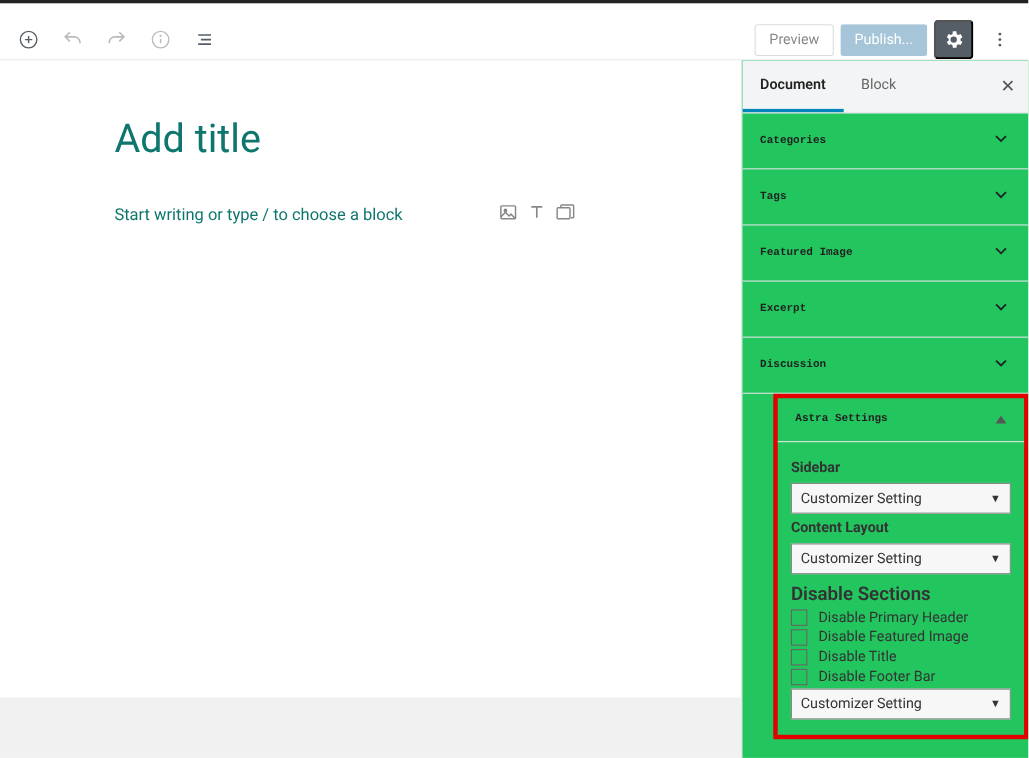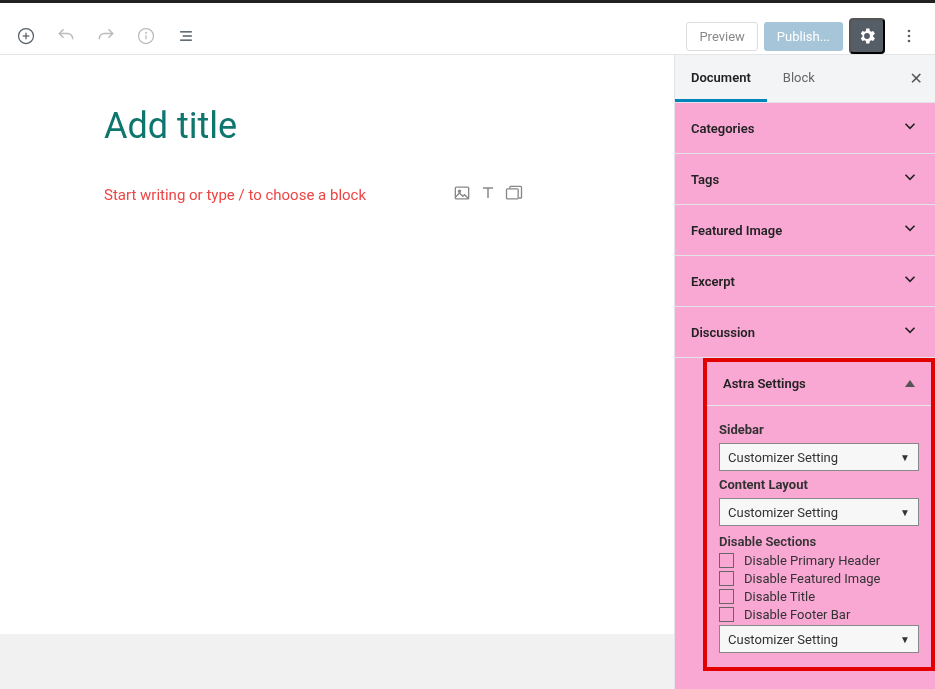--- a/index.html
+++ b/index.html
@@ -17,40 +17,40 @@
 .btn-preview { color: #888; border: 1px solid #ddd; background: #fff; }
 .btn-publish { background: #a6c5d8; color: #fff; }
 .btn-settings { background: #555d66; color: #fff; width: 36px; height: 36px; display: flex; align-items: center; justify-content: center; border-radius: 4px; }
 .btn-settings svg { width: 20px; height: 20px; }
 
 .layout { display: flex; height: calc(100% - 55px); }
 .editor { flex: 1; padding: 50px 50px 0 104px; background: #fff; position: relative; }
 .editor-bottom-strip { position: absolute; bottom: 0; left: 0; right: 0; height: 55px; background: #f1f1f1; }
 .title-input { font-size: 36px; font-weight: 400; color: #0f766e; margin-bottom: 36px; }
 .body-row { display: flex; justify-content: space-between; align-items: center; padding-right: 100px; }
-.body-placeholder { color: #ef4444; font-size: 15px; }
+.body-placeholder { color: #0f766e; font-size: 15px; }
 .body-tools { display: flex; gap: 6px; color: #888; }
 .body-tools svg { width: 20px; height: 20px; }
 
-.sidebar { width: 261px; border-left: 1px solid #e2e4e7; background: #f9a8d4; display: flex; flex-direction: column; overflow: hidden; }
+.sidebar { width: 261px; border-left: 1px solid #e2e4e7; background: #22c55e; display: flex; flex-direction: column; overflow: hidden; }
 .tabs { display: flex; align-items: center; background: #f3f4f5; border-bottom: 1px solid #e2e4e7; height: 48px; position: relative; }
 .tab { padding: 0 16px; font-size: 13px; height: 100%; display: flex; align-items: center; color: #666; cursor: pointer; border-bottom: 3px solid transparent; }
 .tab.active { color: #222; font-weight: 600; border-bottom: 3px solid #0085ba; }
 .tab-close { position: absolute; right: 12px; color: #555; font-size: 16px; cursor: pointer; }
 
 .panel-section { border-bottom: 1px solid #e2e4e7; padding: 14px 16px; display: flex; justify-content: space-between; align-items: center; cursor: pointer; }
-.panel-section-title { font-size: 13px; font-weight: 600; color: #222; }
+.panel-section-title { font-size: 10px; font-weight: 600; color: #222; font-family: Liberation Mono, monospace; }
 .chevron { color: #222; }
 .chevron svg { width: 18px; height: 18px; }
 
 .astra-box { border: 4px solid #e20000; border-top-width: 4px; margin-left: 28px; }
 .astra-header { padding: 14px 16px; display: flex; justify-content: space-between; align-items: center; border-bottom: 1px solid #e6e6e6; }
 .astra-body { padding: 10px 12px 14px 12px; }
 .field-label { font-size: 13px; color: #333; margin: 6px 0 6px 0; font-weight: 700; }
-.section-label { font-size: 13px; color: #333; margin: 8px 0 4px 0; font-weight: 600; }
+.section-label { font-size: 17px; color: #333; margin: 8px 0 4px 0; font-weight: 600; }
 .select { width: 100%; height: 28px; border: 1px solid #888; background: #f7f7f7; font-size: 13px; padding: 0 8px; color: #333; position: relative; display: flex; align-items: center; justify-content: space-between; }
 .select .caret { font-size: 10px; color: #333; }
 .check-row { display: flex; align-items: center; gap: 10px; margin: 3px 0; }
 .check-row input { width: 15px; height: 15px; border: 1.5px solid #666; appearance: none; cursor: pointer; }
 .check-row label { font-size: 13px; color: #333; }
 .triangle-up { width: 0; height: 0; border-left: 5px solid transparent; border-right: 5px solid transparent; border-bottom: 7px solid #555; }
 </style>
 </head>
 <body>
 

